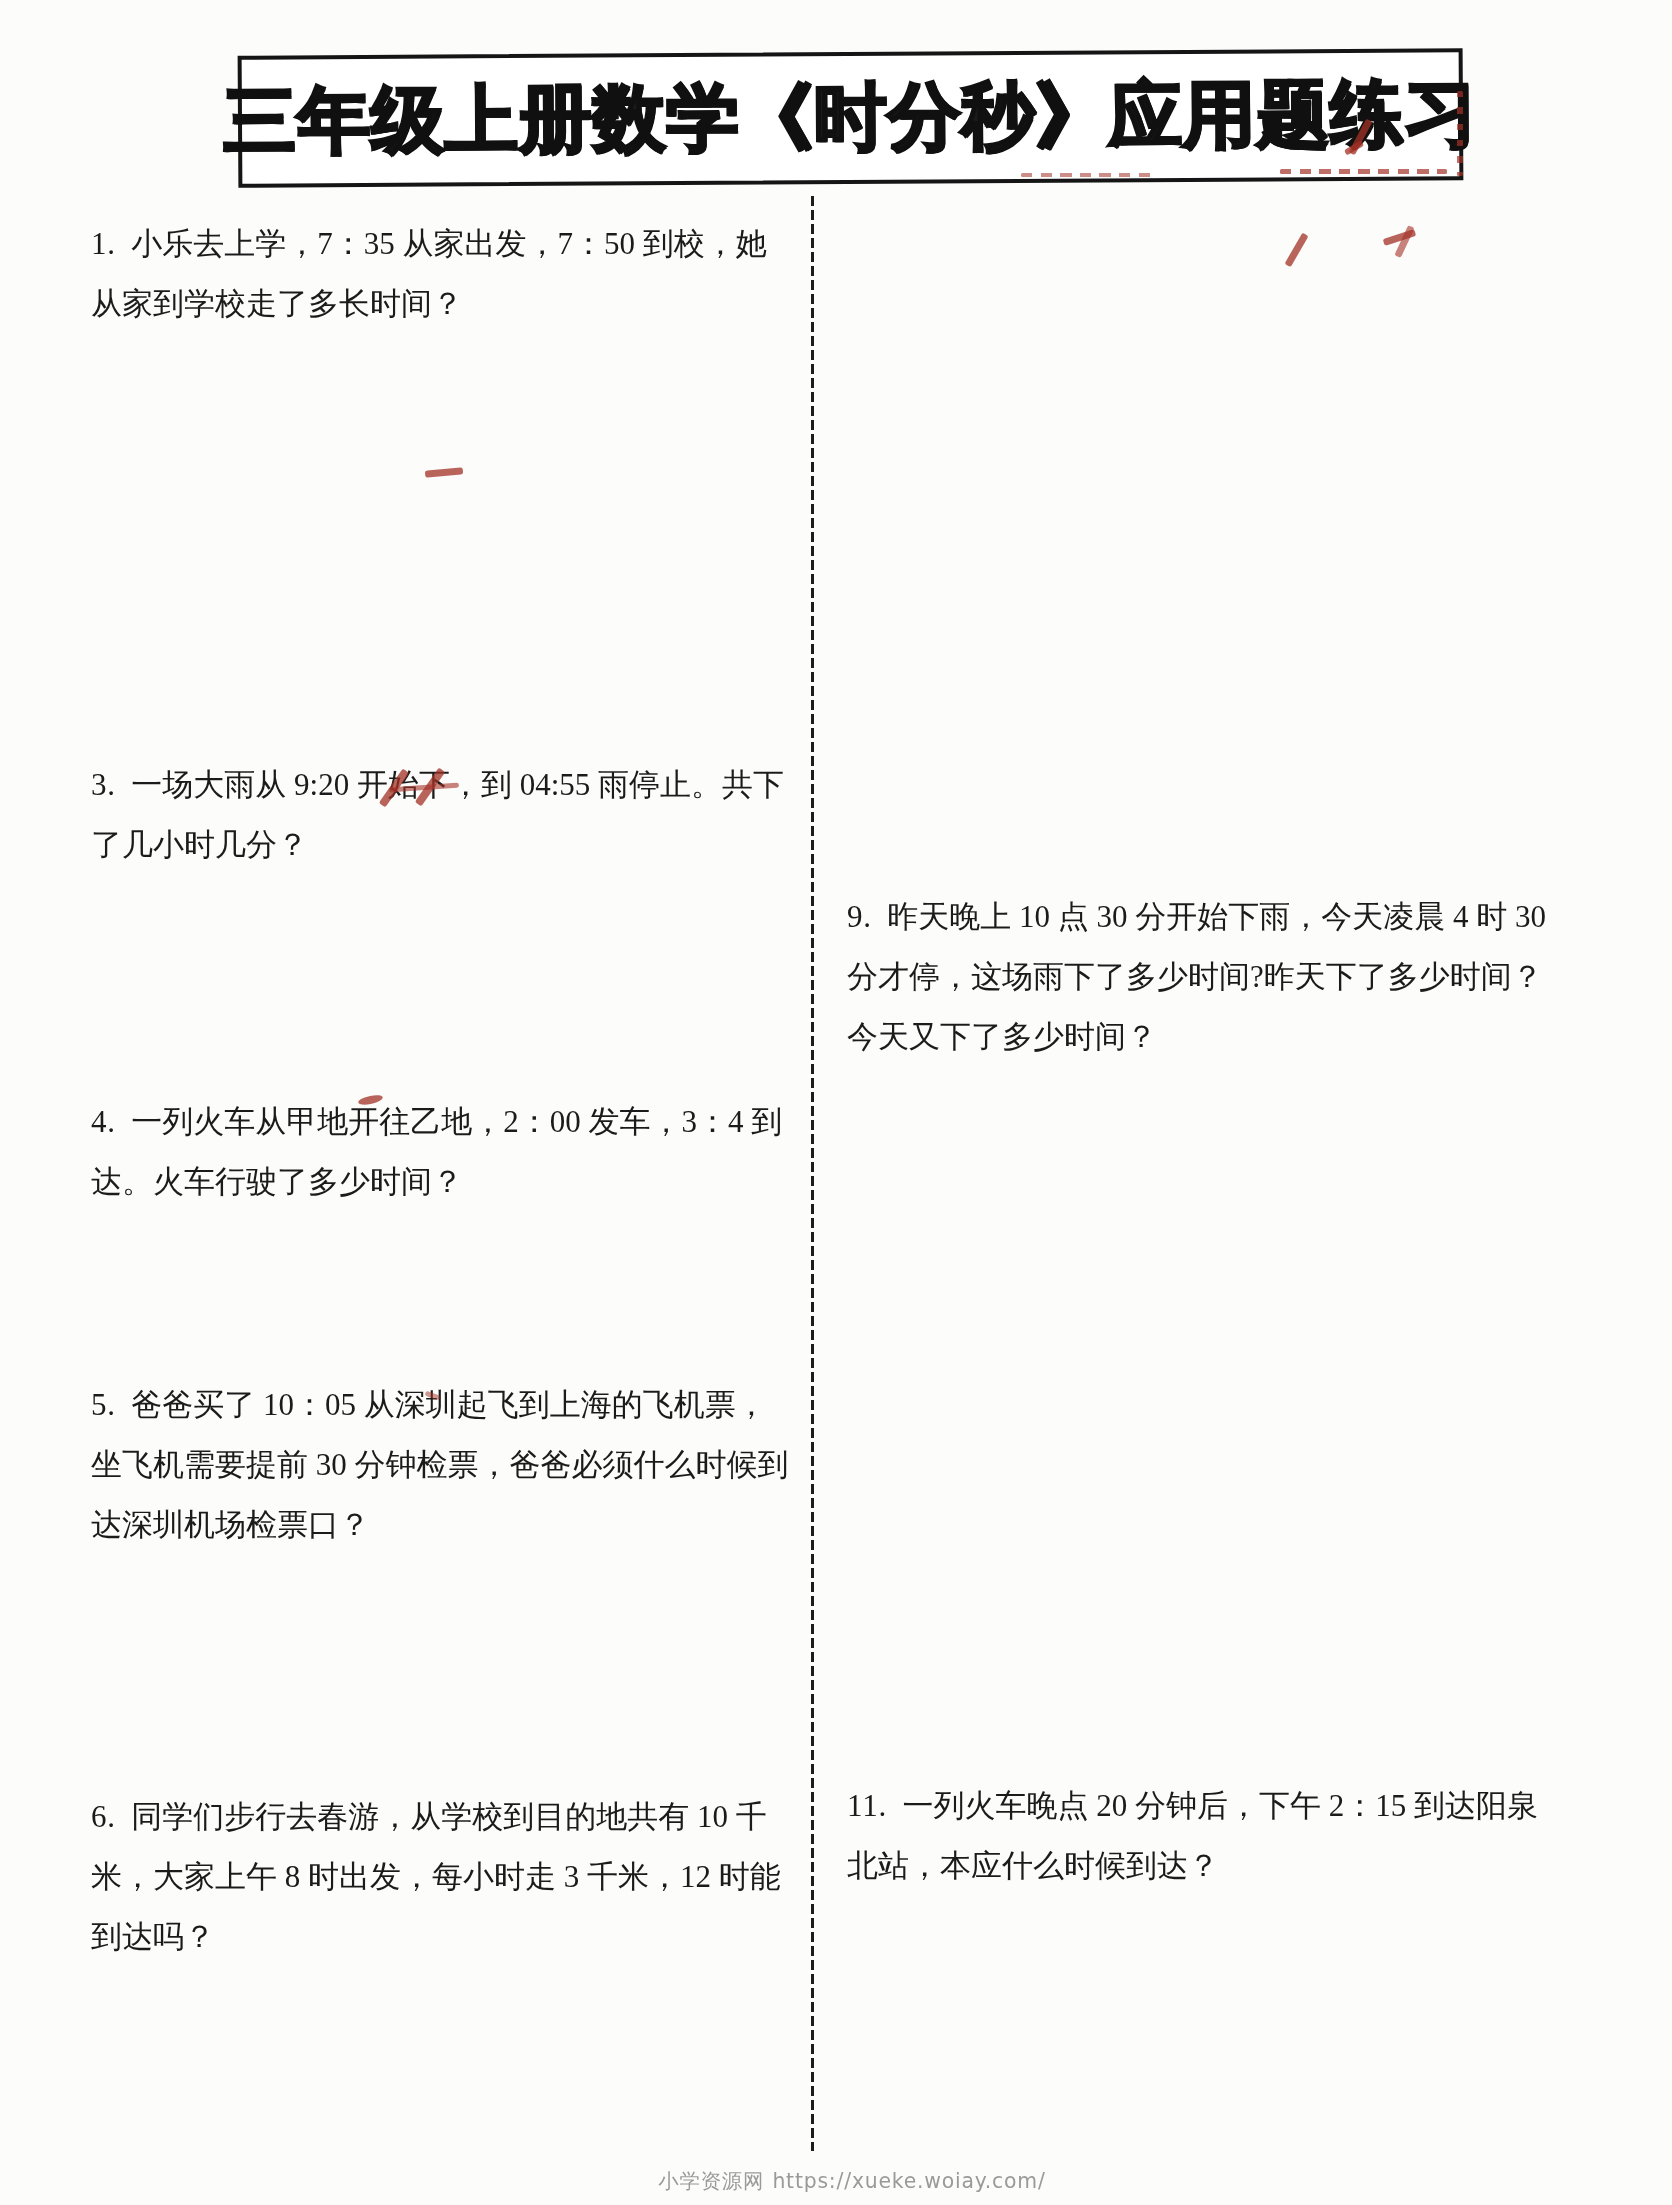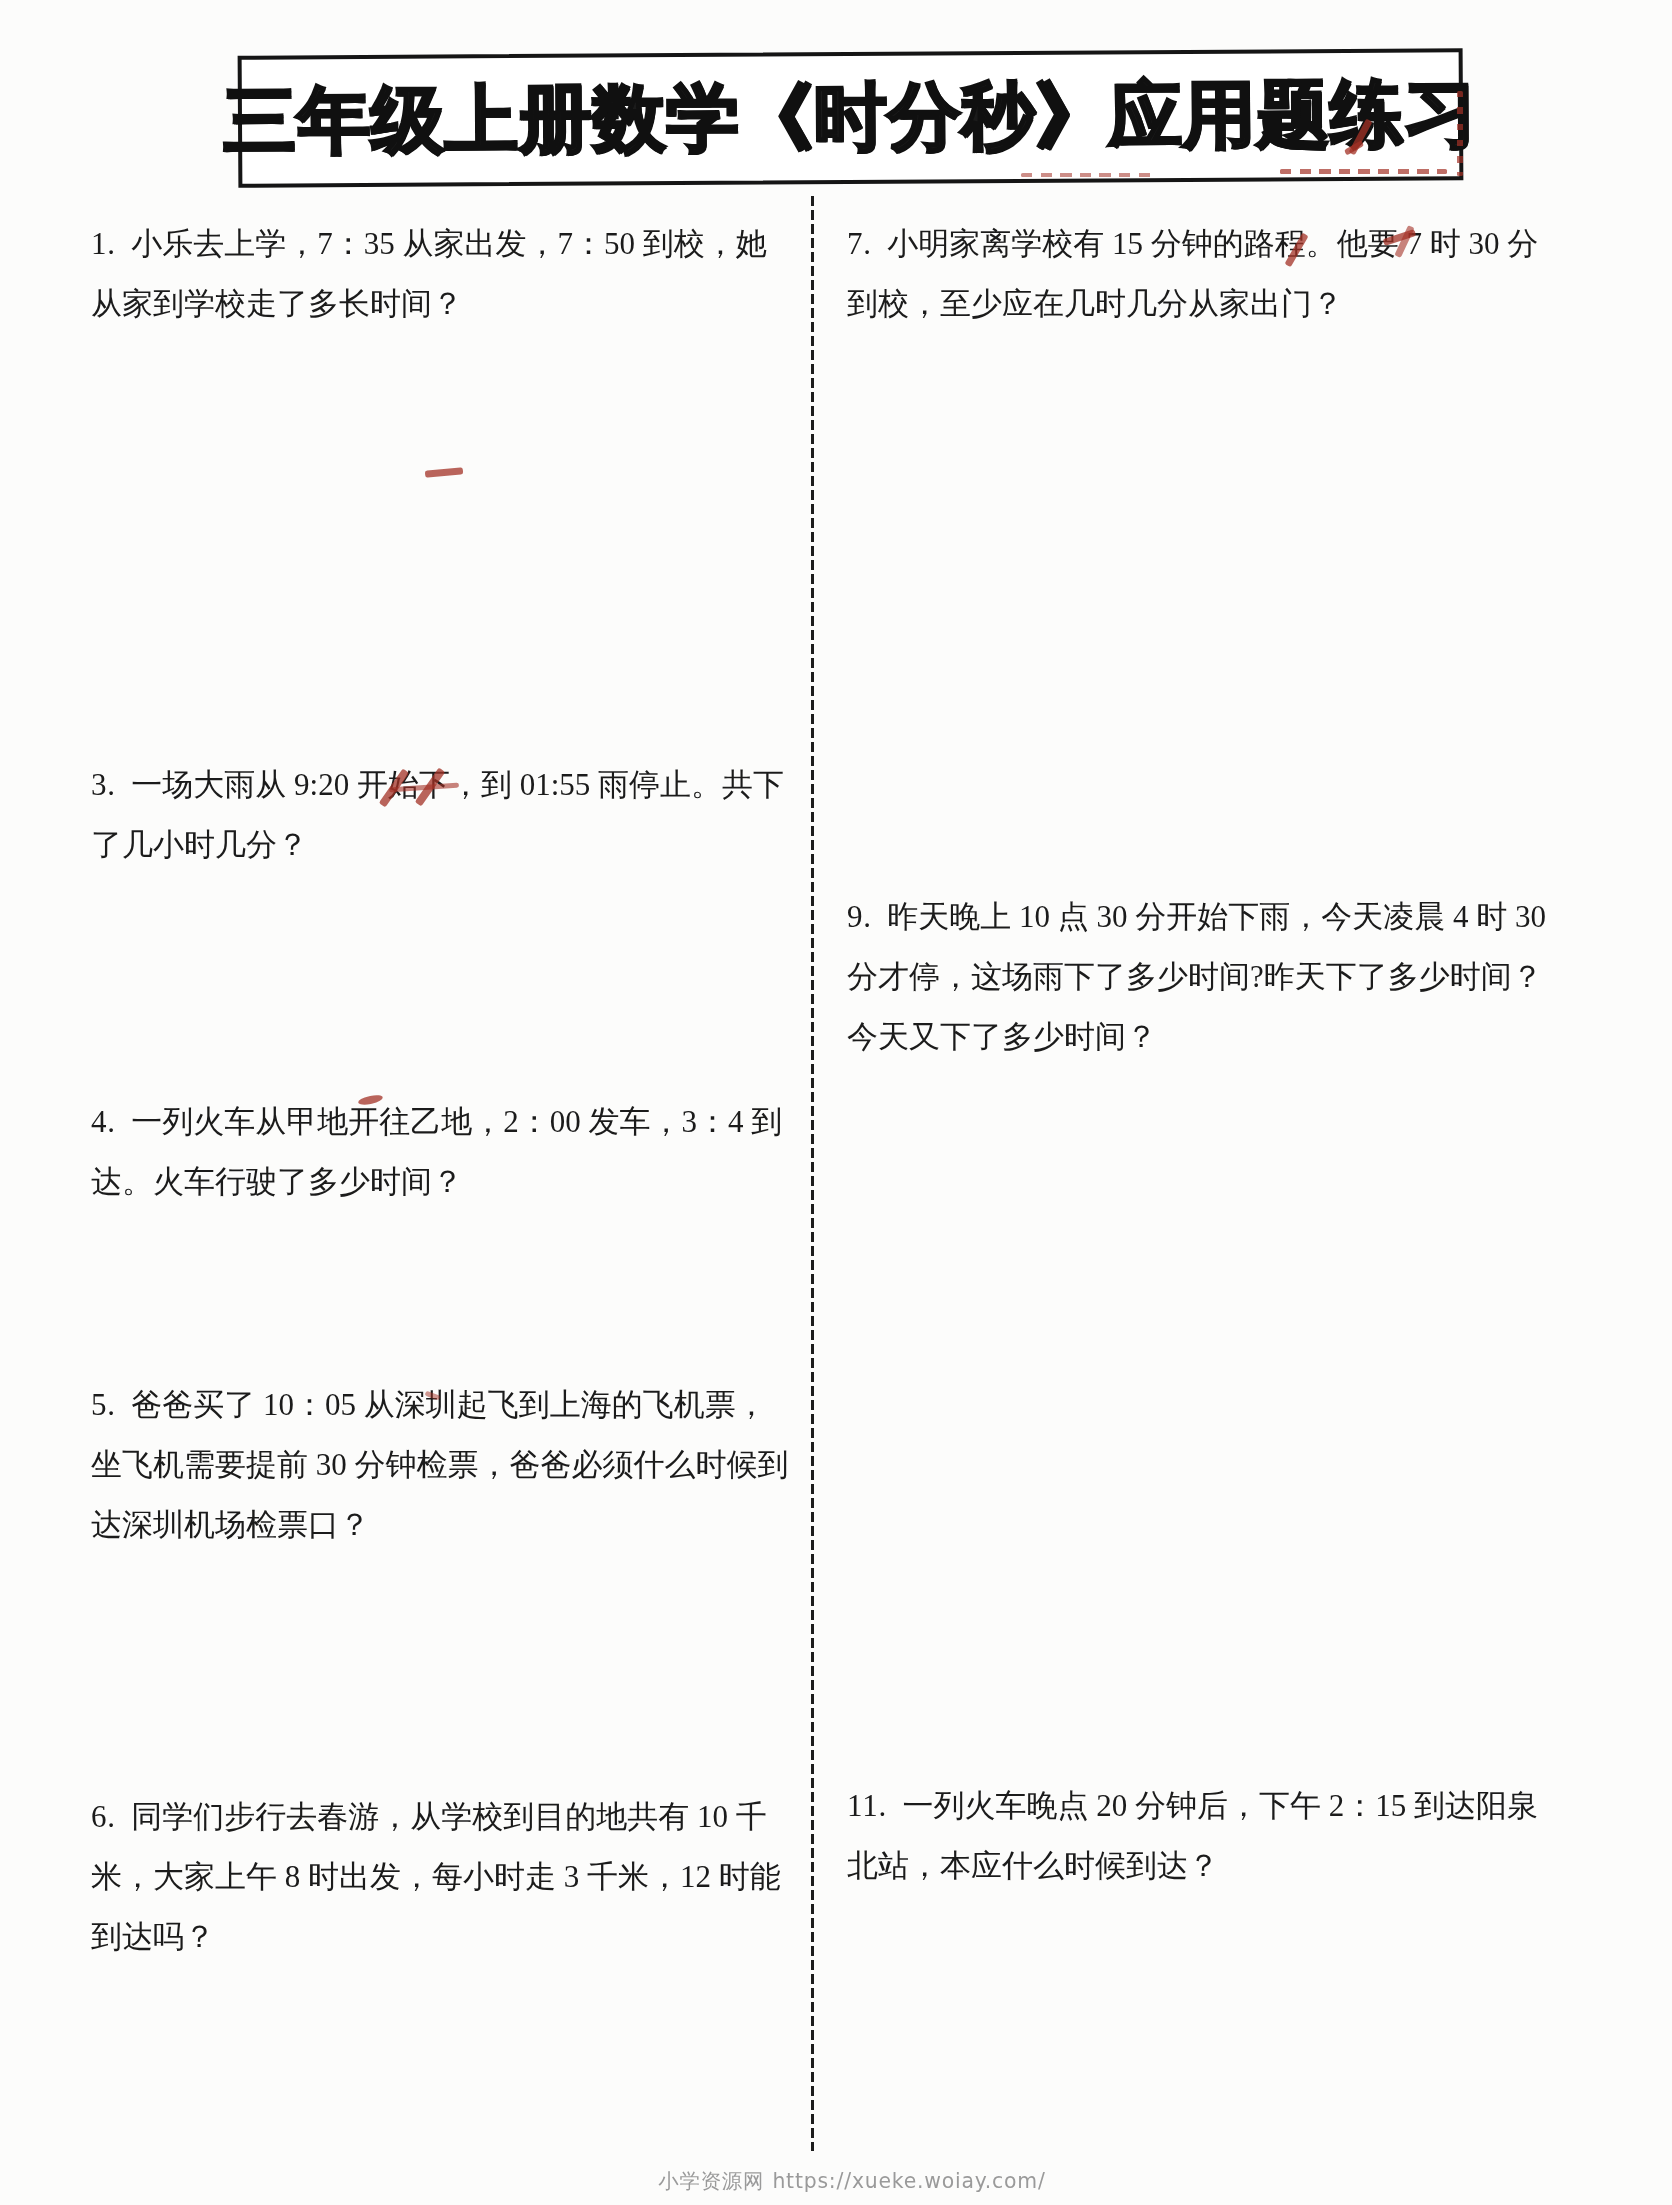--- a/index.html
+++ b/index.html
@@ -93,27 +93,26 @@
 <body>
 
 <div class="page">
 
   <div class="title-box">
     <h1>三年级上册数学《时分秒》应用题练习</h1>
   </div>
 
   <div class="column column-left">
       <p class="problem" style="top: 214px;"><span class="problem-number">1.</span><span class="problem-text">小乐去上学，7：35 从家出发，7：50 到校，她从家到学校走了多长时间？</span></p>
-      <p class="problem" style="top: 755px;"><span class="problem-number">3.</span><span class="problem-text">一场大雨从 9:20 开始下，到 01:55 雨停止。共下了几小时几分？</span></p>
+      <p class="problem" style="top: 755px;"><span class="problem-number">3.</span><span class="problem-text">一场大雨从 9:20 开始下，到 04:55 雨停止。共下了几小时几分？</span></p>
       <p class="problem" style="top: 1092px;"><span class="problem-number">4.</span><span class="problem-text">一列火车从甲地开往乙地，2：00 发车，3：4 到达。火车行驶了多少时间？</span></p>
       <p class="problem" style="top: 1375px;"><span class="problem-number">5.</span><span class="problem-text">爸爸买了 10：05 从深圳起飞到上海的飞机票，坐飞机需要提前 30 分钟检票，爸爸必须什么时候到达深圳机场检票口？</span></p>
       <p class="problem" style="top: 1787px;"><span class="problem-number">6.</span><span class="problem-text">同学们步行去春游，从学校到目的地共有 10 千米，大家上午 8 时出发，每小时走 3 千米，12 时能到达吗？</span></p>
     </div>
   <div class="column column-right">
-      <p class="problem" style="top: 214px;"><span class="problem-number">7.</span><span class="problem-text">小明家离学校有 15 分钟的路程。他要 7 时 30 分到校，至少应在几时几分从家出门？</span></p>
       <p class="problem" style="top: 887px;"><span class="problem-number">9.</span><span class="problem-text">昨天晚上 10 点 30 分开始下雨，今天凌晨 4 时 30 分才停，这场雨下了多少时间?昨天下了多少时间？今天又下了多少时间？</span></p>
       <p class="problem" style="top: 1776px;"><span class="problem-number">11.</span><span class="problem-text">一列火车晚点 20 分钟后，下午 2：15 到达阳泉北站，本应什么时候到达？</span></p>
     </div>
 
   <div class="divider"></div>
 
   <div class="red-mark" style="left:1357px; top:118px; width:7.3px;  height:38px; transform:rotate(28deg);"></div>
   <div class="red-mark" style="left:1344px; top:145px; width:19.6px; height:5.7px;  transform:rotate(-30deg);"></div>
   <div class="red-dashes" style="left:1280px; top:169px; width:167px; height:4.9px;"></div>
   <div class="red-dashes" style="left:1021px; top:173px; width:131px; height:4.1px; opacity:0.55;"></div>

